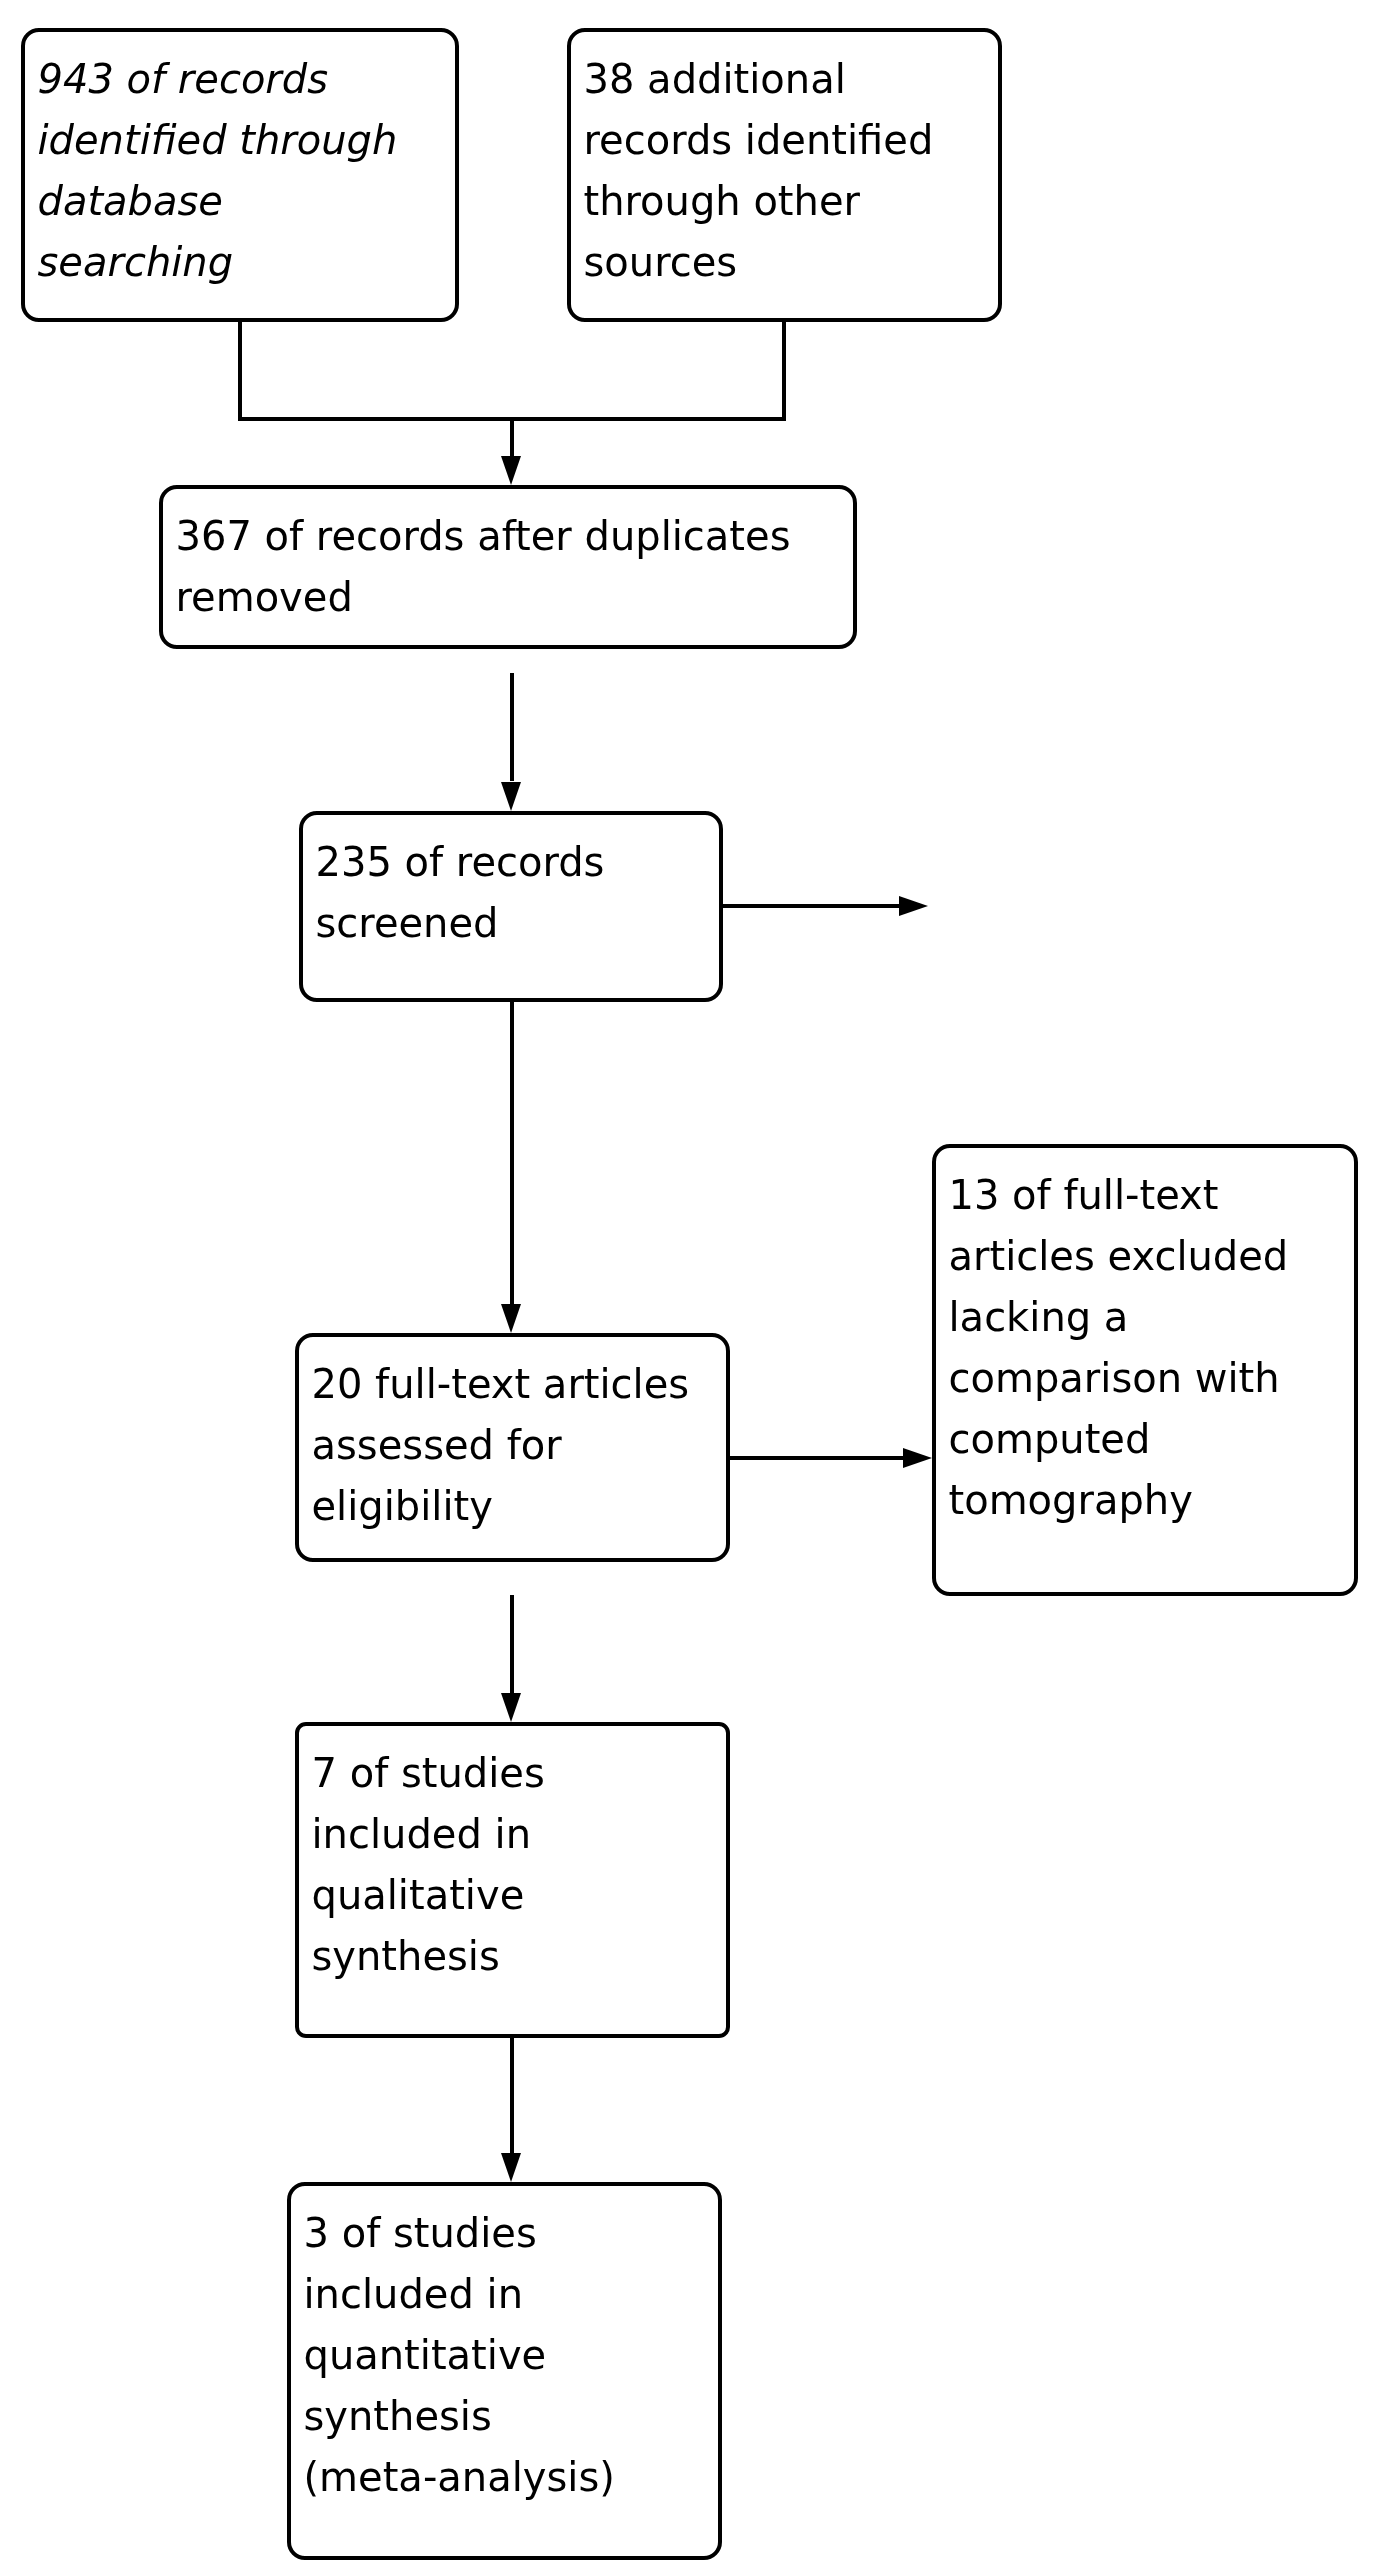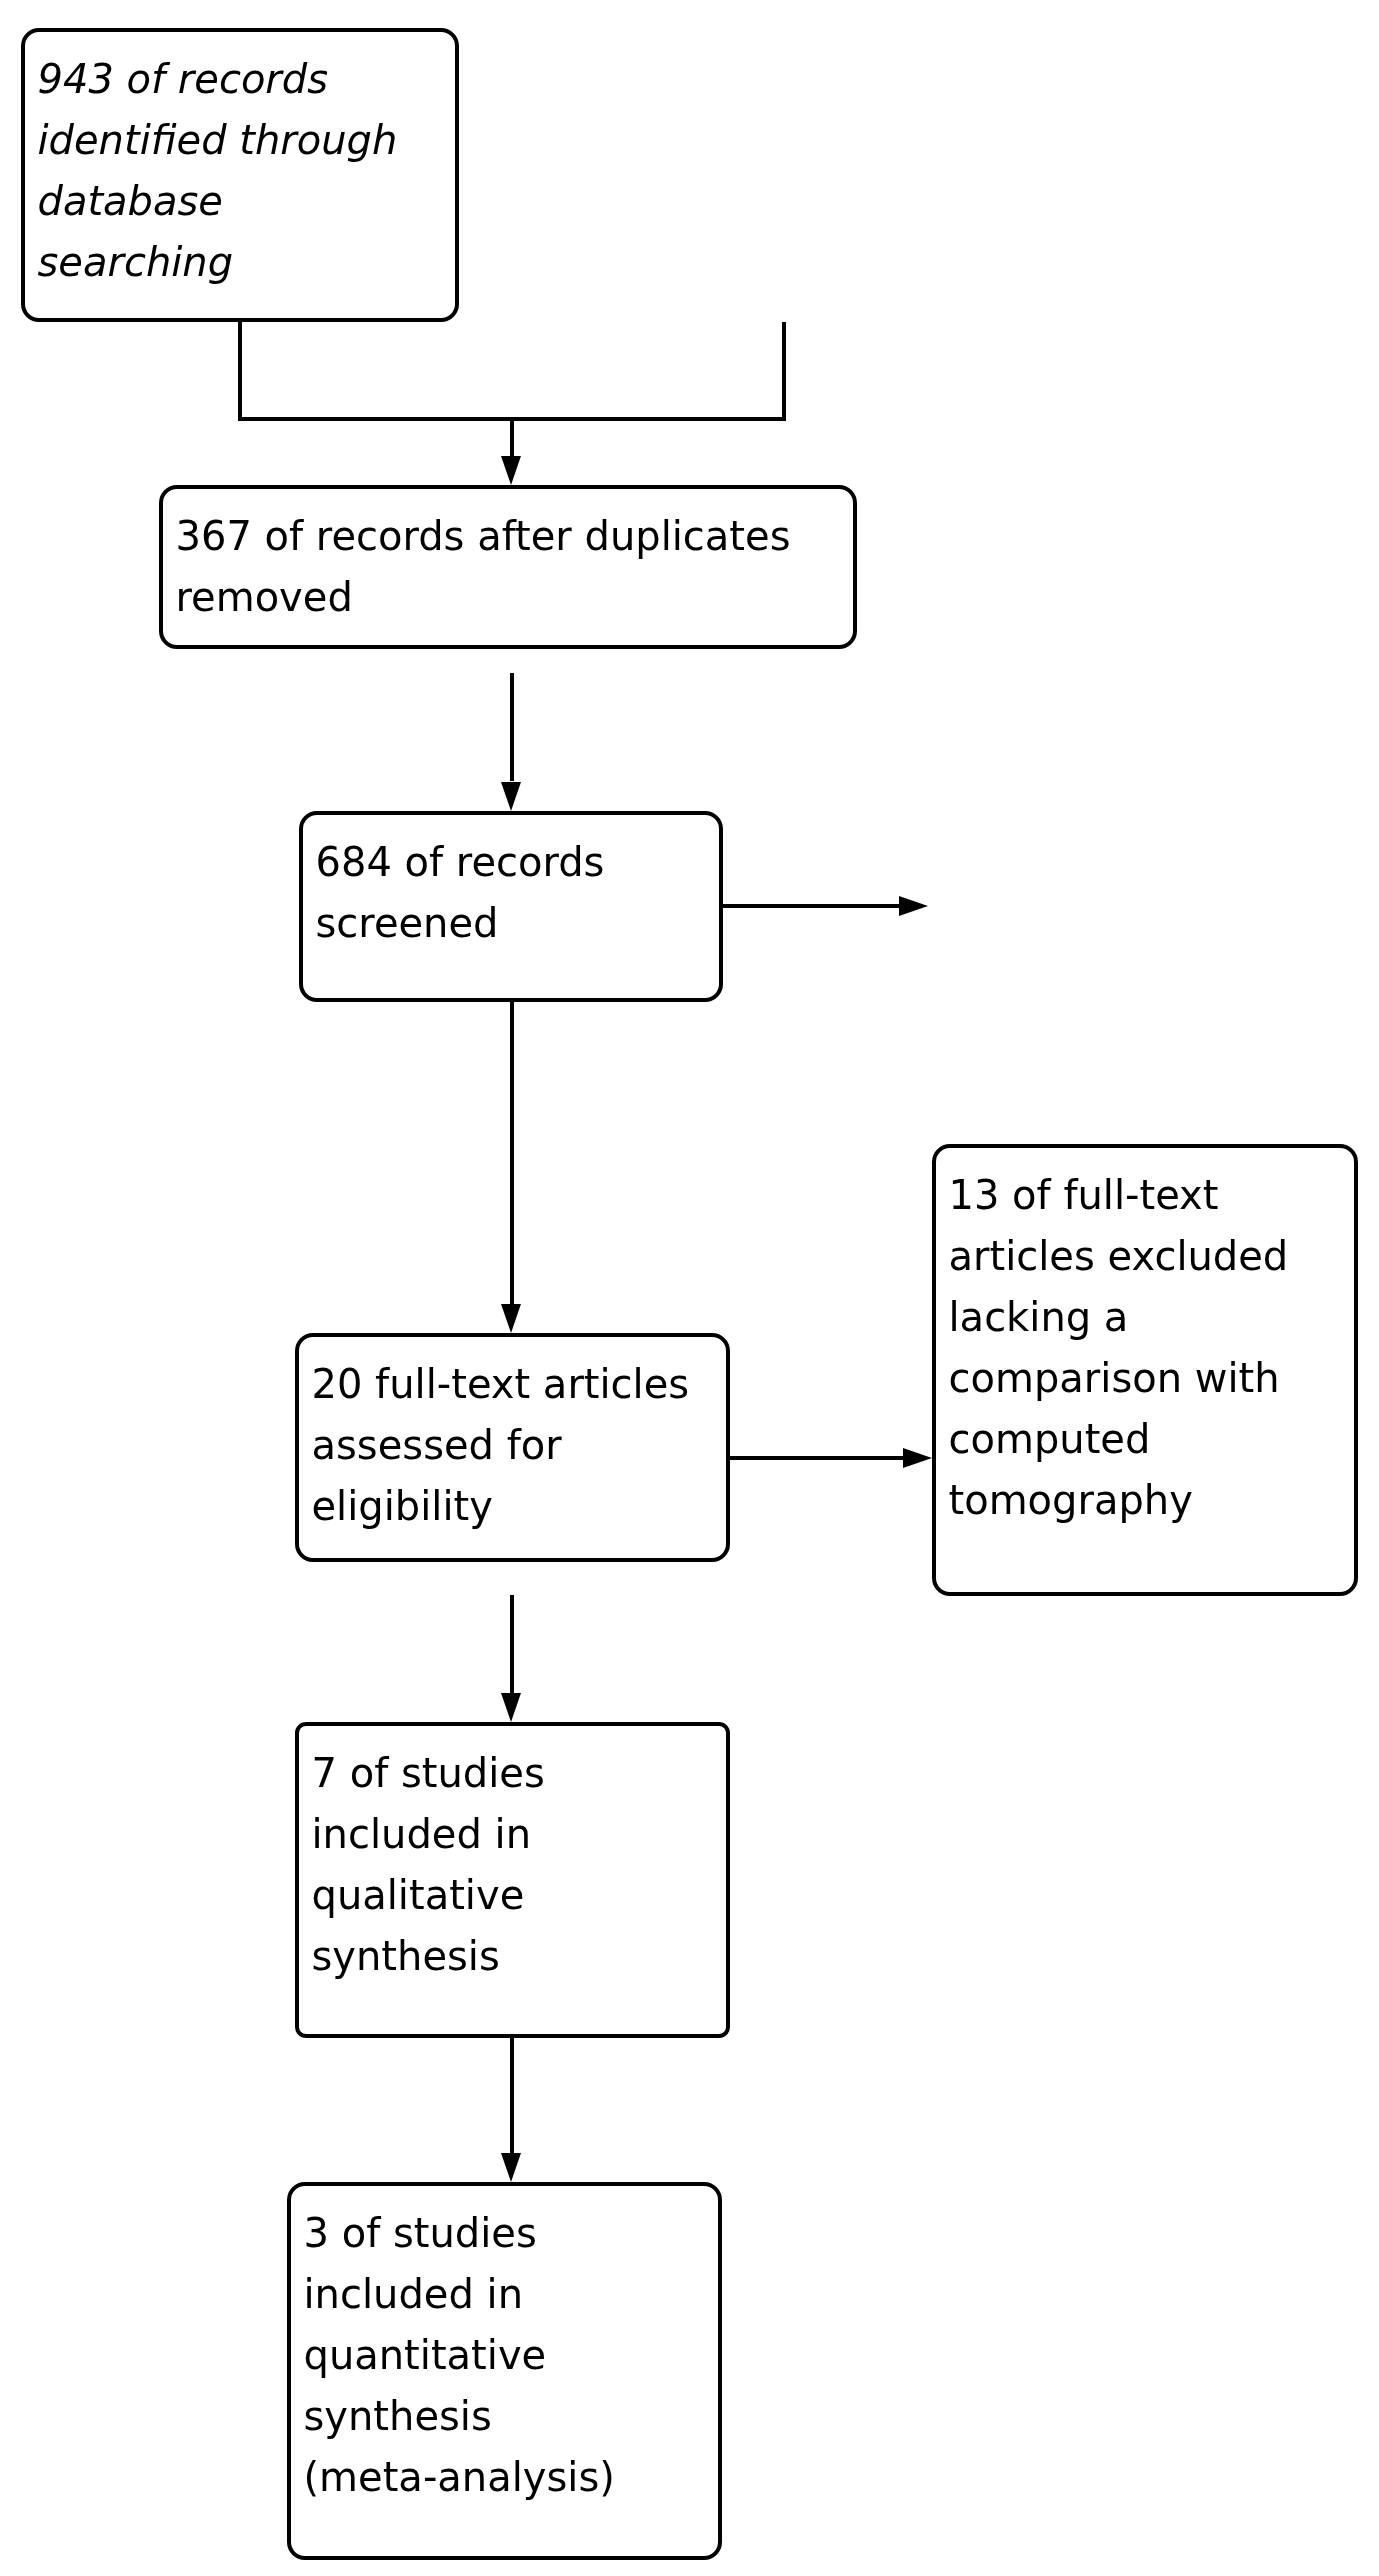--- a/index.html
+++ b/index.html
@@ -61,34 +61,38 @@
 </style>
 </head>
 <body>
 
 <div class="canvas">
 
   <div class="box" id="box-identified">943 of records
 identified through
 database
 searching</div>
+  <div class="box" id="box-additional">38 additional
+records identified
+through other
+sources</div>
 
   <div class="line" style="left:238px; top:322px; width:4.2px; height:97px;"></div>
   <div class="line" style="left:782px; top:322px; width:4.2px; height:97px;"></div>
   <div class="line" style="left:238px; top:417px; width:548px; height:4.2px;"></div>
   <div class="line" style="left:510px; top:417px; width:4.2px; height:40px;"></div>
   <div class="arrow-down" style="left:501px; top:456px;"></div>
 
   <div class="box" id="box-duplicates">367 of records after duplicates
 removed</div>
 
   <div class="line" style="left:510px; top:673px; width:4.2px; height:108px;"></div>
   <div class="arrow-down" style="left:501px; top:782px;"></div>
 
-  <div class="box" id="box-screened">684 of records
+  <div class="box" id="box-screened">235 of records
 screened</div>
 
   <div class="line" style="left:723px; top:904px; width:176px; height:4.2px;"></div>
   <div class="arrow-right" style="left:899px; top:896px;"></div>
 
   <div class="line" style="left:510px; top:1001px; width:4.2px; height:303px;"></div>
   <div class="arrow-down" style="left:501px; top:1304px;"></div>
 
   <div class="box" id="box-ft-excluded">13 of full-text
 articles excluded

